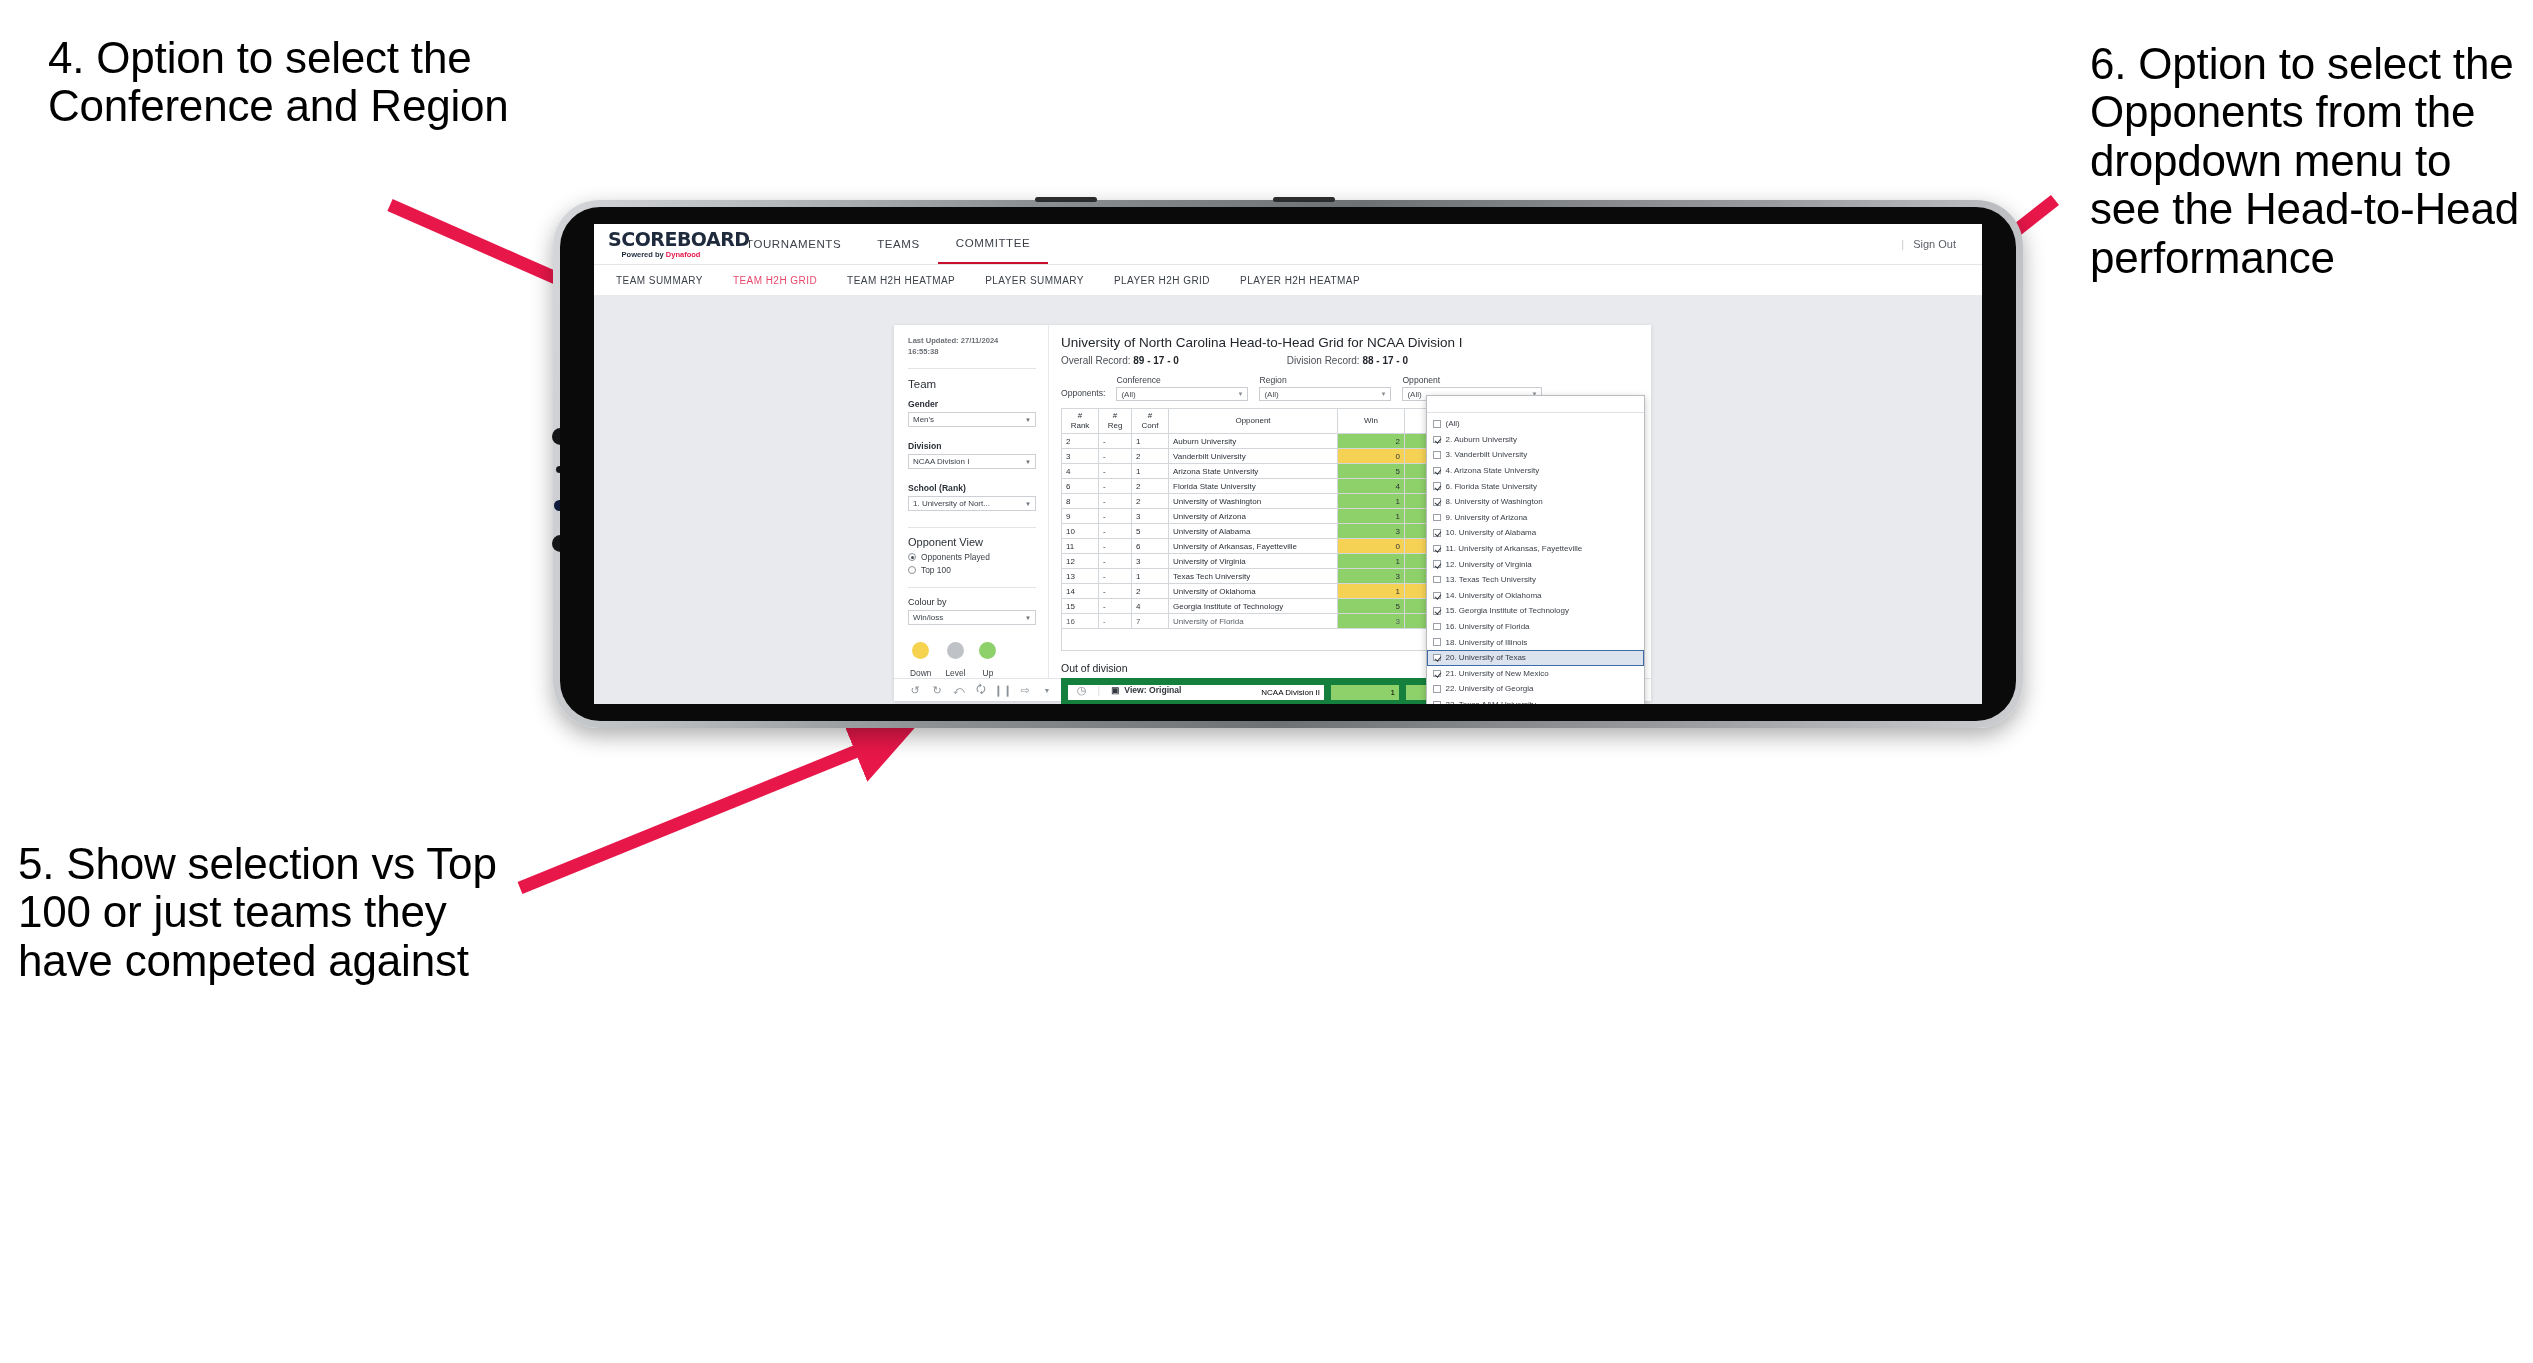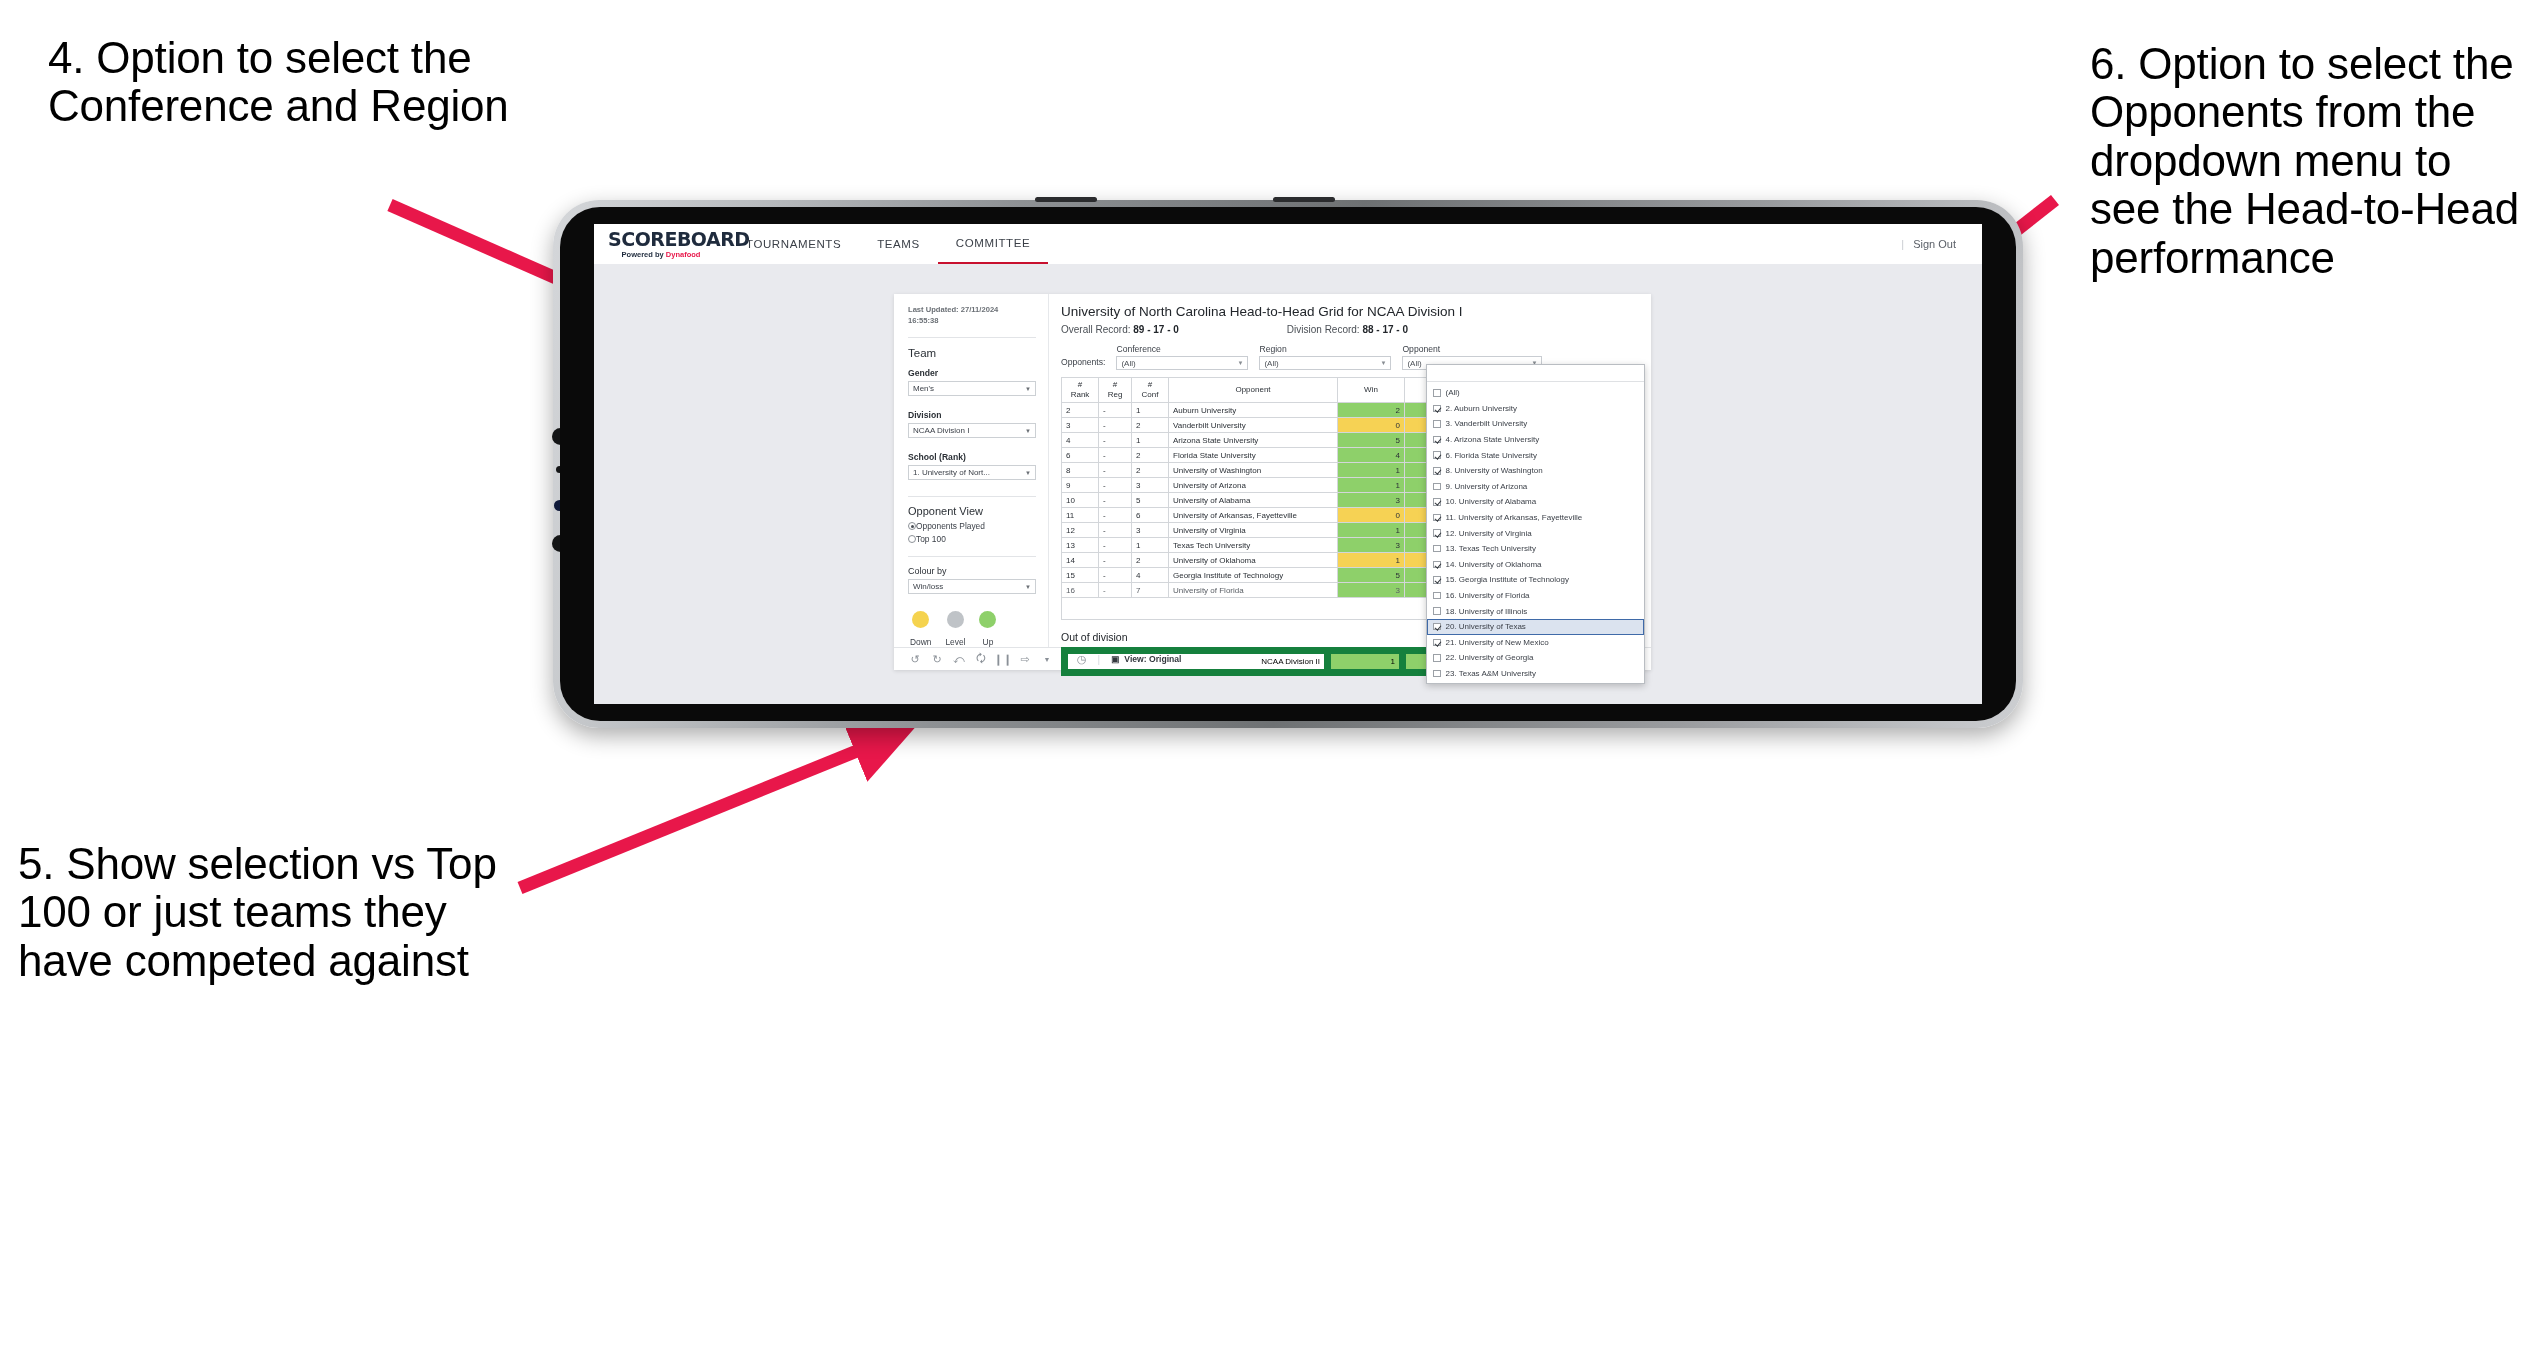--- a/index.html
+++ b/index.html
@@ -58,21 +58,21 @@
   .rail-sep{height:1px;background:#e2e4e7;margin:11px 0 9px 0;}
   .rail-h{font-size:11.5px;color:#2b3036;margin:0 0 9px 0;}
   .fl-label{font-size:8.6px;font-weight:bold;color:#2b3036;margin-bottom:3px;}
   .fl-select{
     height:15px;border:1px solid #ccd0d4;background:#fff;display:flex;align-items:center;
     padding:0 4px;font-size:8px;color:#3a3f47;justify-content:space-between;box-sizing:border-box;
   }
   .fl-select .caret{font-size:6px;color:#6b7076;}
   .fl-block{margin-bottom:14px;}
   .ov-h{font-size:11px;color:#2b3036;margin:0 0 4px 0;}
-  .radio-row{display:flex;align-items:center;font-size:8.4px;color:#3a3f47;margin-bottom:3px;}
+  .radio-row{display:flex;align-items:center;gap:5px;font-size:8.4px;color:#3a3f47;margin-bottom:3px;}
   .radio{width:8px;height:8px;border-radius:50%;border:1px solid #8d9298;background:#fff;position:relative;box-sizing:border-box;}
   .radio.on::after{content:"";position:absolute;left:1.6px;top:1.6px;width:3.2px;height:3.2px;border-radius:50%;background:#4a4f55;}
   .legend{display:flex;gap:14px;margin-top:17px;padding-left:2px;}
   .legend-item{text-align:center;}
   .dot{width:17px;height:17px;border-radius:50%;margin:0 auto 3px auto;}
   .legend-item span{font-size:8.4px;color:#3a3f47;}
 
   
   .main-pane{flex:1;min-width:0;padding:10px 0 0 12px;position:relative;box-sizing:border-box;}
   .sheet-title{font-size:13.5px;color:#22262b;margin:0 16px 5px 0;white-space:nowrap;}
@@ -177,20 +177,28 @@
         <a href="#">TOURNAMENTS</a>
         <a href="#">TEAMS</a>
         <a href="#" class="active">COMMITTEE</a>
       </div>
       <div class="signout">
         <span class="divider">|</span>
         <span>Sign Out</span>
       </div>
     </div>
 
+    <div class="subnav">
+      <a href="#">TEAM SUMMARY</a>
+      <a href="#" class="active">TEAM H2H GRID</a>
+      <a href="#">TEAM H2H HEATMAP</a>
+      <a href="#">PLAYER SUMMARY</a>
+      <a href="#">PLAYER H2H GRID</a>
+      <a href="#">PLAYER H2H HEATMAP</a>
+    </div>
 
     <div class="canvas-area">
       <div class="sheet">
         <div class="sheet-body">
 
           <div class="rail">
             <div class="updated">Last Updated: 27/11/2024</div>
             <div class="updated">16:55:38</div>
             <div class="rail-sep"></div>
             <div class="rail-h">Team</div>

